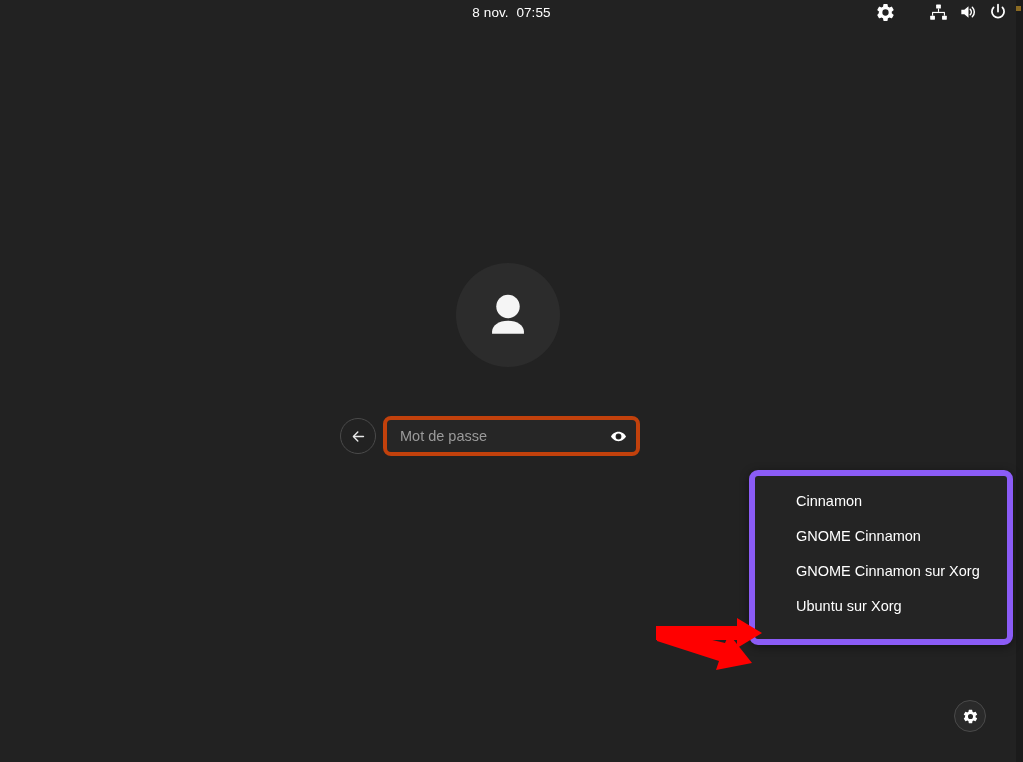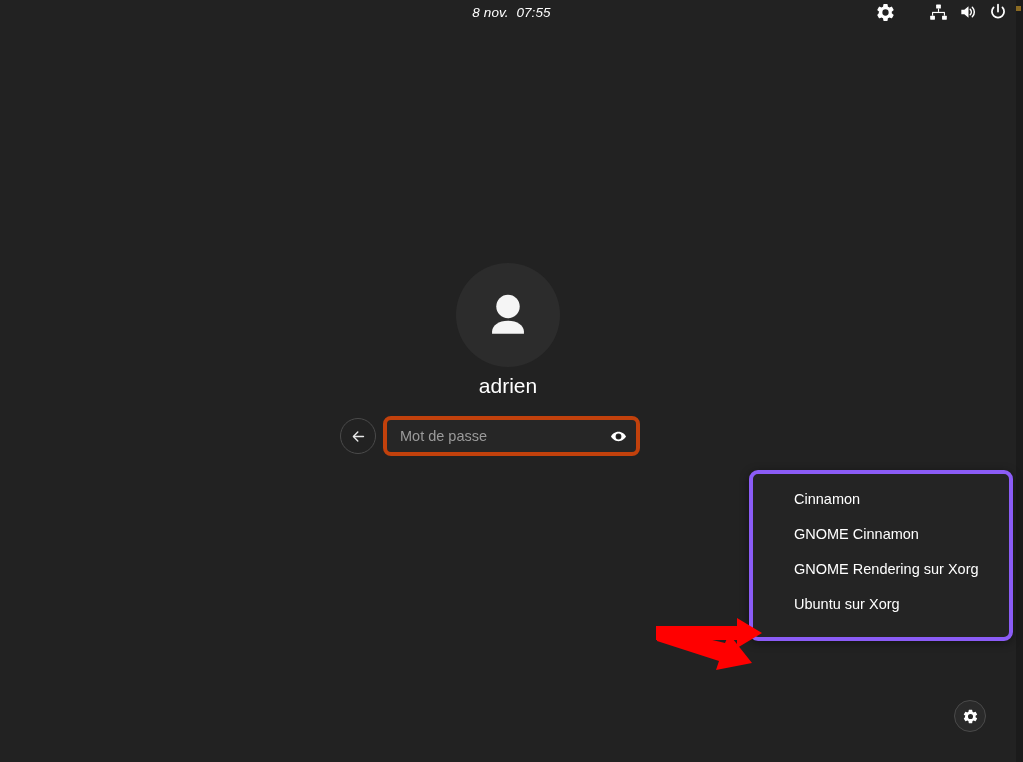--- a/index.html
+++ b/index.html
@@ -20,21 +20,20 @@
   
   #top-bar {
     position: absolute;
     top: 0; left: 0;
     width: 1023px;
     height: 24px;
     background: #222222;
     display: flex;
     align-items: center;
     justify-content: center;
-    font-style: italic;
   }
   #clock {
     font-size: 13.5px;
     color: #ffffff;
     letter-spacing: 0.1px;
     white-space: pre;
   }
   #tray {
     position: absolute;
     top: 0;
@@ -158,21 +157,21 @@
   #reveal-button svg { display: block; }
 
   
   #session-menu {
     position: absolute;
     left: 749px;
     top: 470px;
     width: 264px;
     box-sizing: border-box;
     background: #242424;
-    border: 4px solid #8b5cf6;
+    border: 6px solid #8b5cf6;
     border-radius: 9px;
     padding: 10px 8px;
     box-shadow: 0 2px 10px rgba(0,0,0,0.45);
     z-index: 5;
   }
   .menu-item {
     position: relative;
     height: 30px;
     display: flex;
     align-items: center;
@@ -289,21 +288,20 @@
 
 <div id="login-area">
 
   <div id="avatar">
     <svg width="60" height="60" viewBox="0 0 64 64" fill="#f5f5f5" aria-hidden="true">
       <circle cx="32" cy="23" r="12.5"></circle>
       <path d="M32 38c-10 0-17 5.2-17 11.6V52h34v-2.4C49 43.2 42 38 32 38z"></path>
     </svg>
   </div>
 
-  <div id="username">adrien</div>
 
   <div id="auth-row">
 
     <button id="back-button" aria-label="Retour">
       <svg width="17" height="17" viewBox="0 0 24 24" fill="none" stroke="#e8e8e8" stroke-width="2" stroke-linecap="round" stroke-linejoin="round" aria-hidden="true">
         <path d="M19 12H5.6"></path>
         <path d="M11 5.8 4.8 12l6.2 6.2"></path>
       </svg>
     </button>
 
@@ -325,21 +323,21 @@
   <div class="menu-item">
     <span>Cinnamon</span>
   </div>
 
 
   <div class="menu-item">
     <span>GNOME Cinnamon</span>
   </div>
 
   <div class="menu-item">
-    <span>GNOME Rendering sur Xorg</span>
+    <span>GNOME Cinnamon sur Xorg</span>
   </div>
 
 
   <div class="menu-item">
     <span>Ubuntu sur Xorg</span>
   </div>
 
 </div>
 
 <button id="session-button" aria-label="Session">

